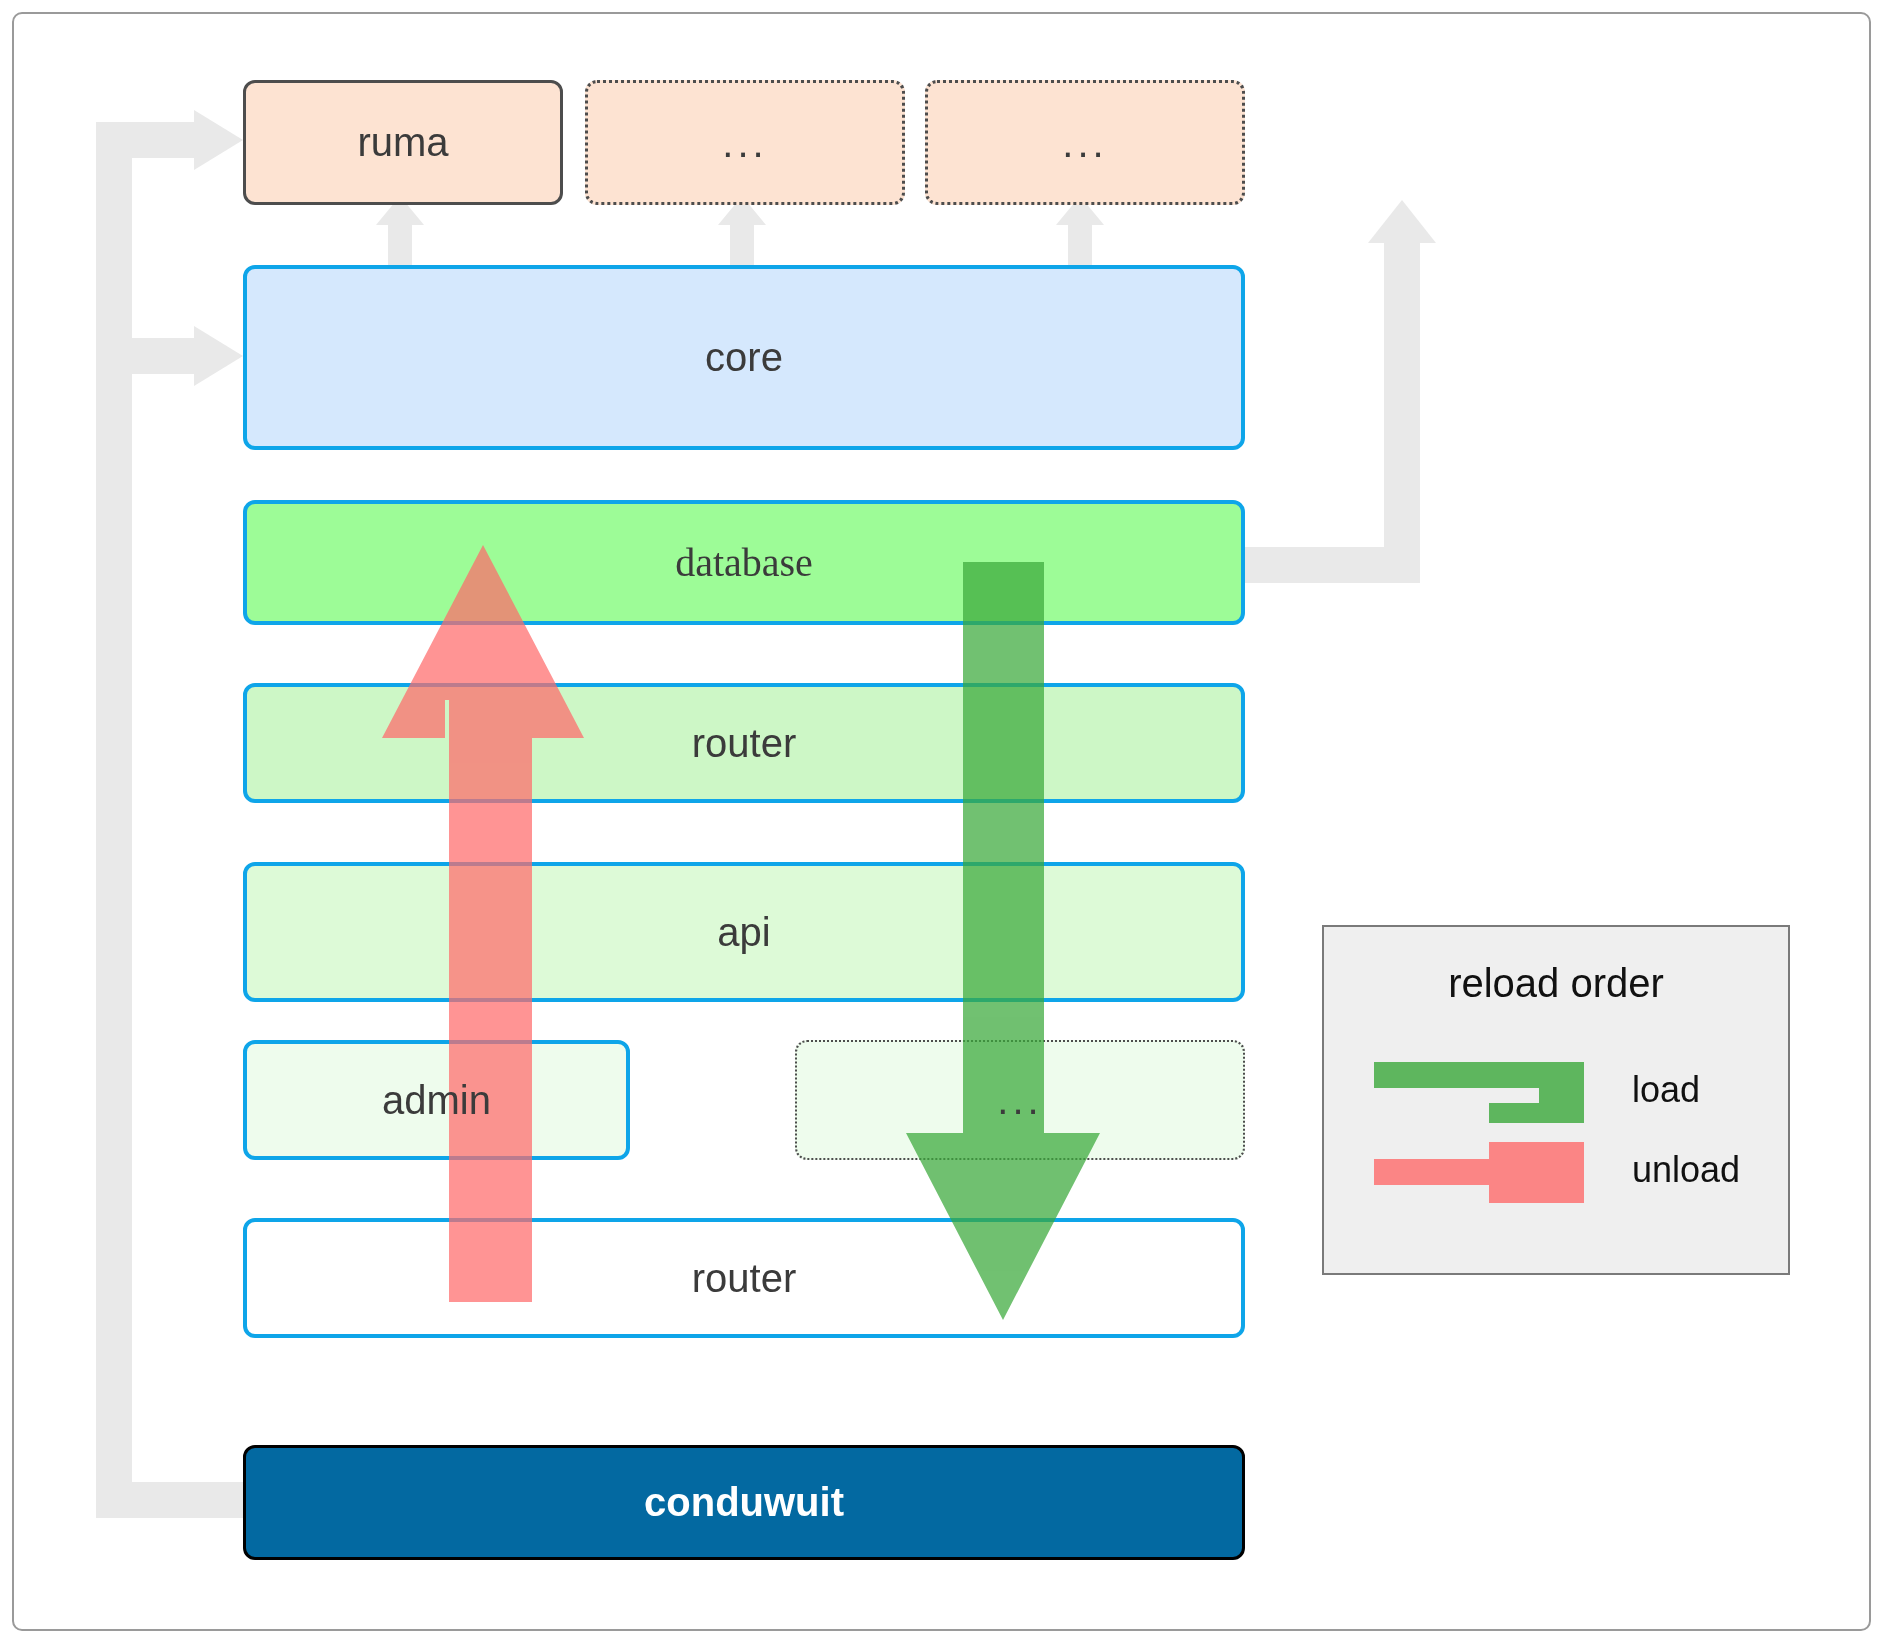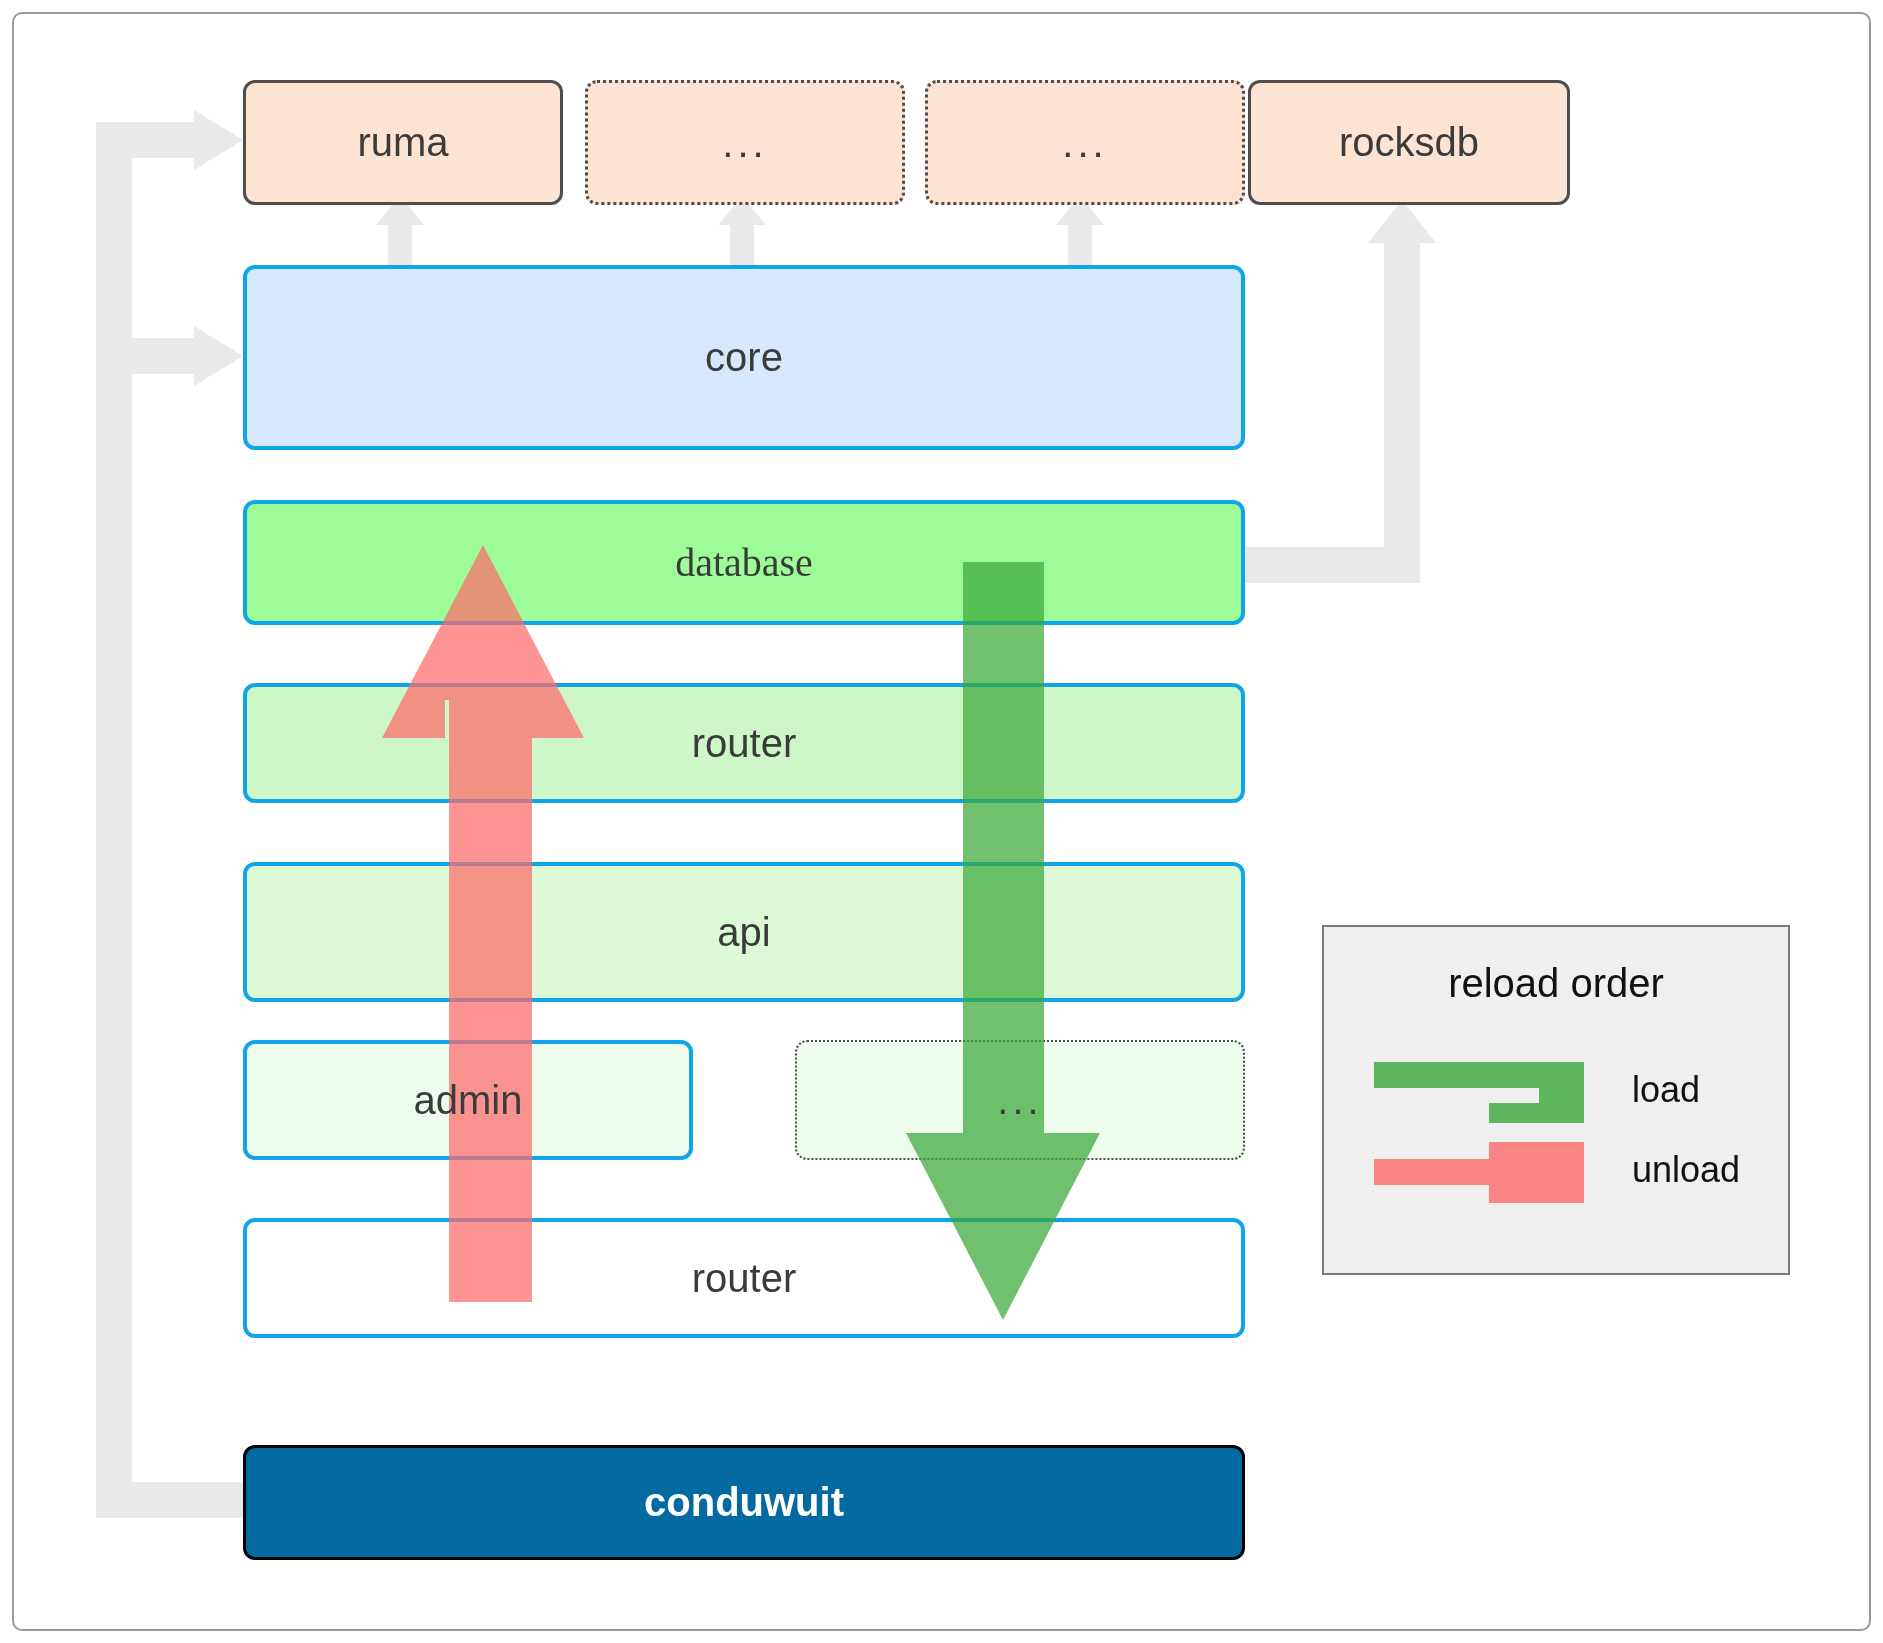--- a/index.html
+++ b/index.html
@@ -68,41 +68,38 @@
   </div>
 
   <div class="node peach dotted" style="left:585px;top:80px;width:320px;height:125px;">
     <span class="lbl t-dark dots">...</span>
   </div>
 
   <div class="node peach dotted" style="left:925px;top:80px;width:320px;height:125px;">
     <span class="lbl t-dark dots">...</span>
   </div>
 
-  <div class="node peach solid" style="left:1248px;top:80px;width:322px;height:125px;">
-    <span class="lbl t-dark f40">rocksdb</span>
-  </div>
 
   <div class="node blue thin" style="left:243px;top:265px;width:1002px;height:185px;">
     <span class="lbl t-dark f40">core</span>
   </div>
 
   <div class="node g1 thin" style="left:243px;top:500px;width:1002px;height:125px;font-family:Liberation Serif, serif;">
     <span class="lbl t-dark f40">database</span>
   </div>
 
   <div class="node g2 thin" style="left:243px;top:683px;width:1002px;height:120px;">
     <span class="lbl t-dark f40">router</span>
   </div>
 
   <div class="node g3 thin" style="left:243px;top:862px;width:1002px;height:140px;">
     <span class="lbl t-dark f40">api</span>
   </div>
 
-  <div class="node g4 thin" style="left:243px;top:1040px;width:450px;height:120px;">
+  <div class="node g4 thin" style="left:243px;top:1040px;width:387px;height:120px;">
     <span class="lbl t-dark f40">admin</span>
   </div>
 
   <div class="node g4 dotted" style="left:795px;top:1040px;width:450px;height:120px;border-width:2px;">
     <span class="lbl t-dark dots">...</span>
   </div>
 
   <div class="node white thin" style="left:243px;top:1218px;width:1002px;height:120px;">
     <span class="lbl t-dark f40">router</span>
   </div>

